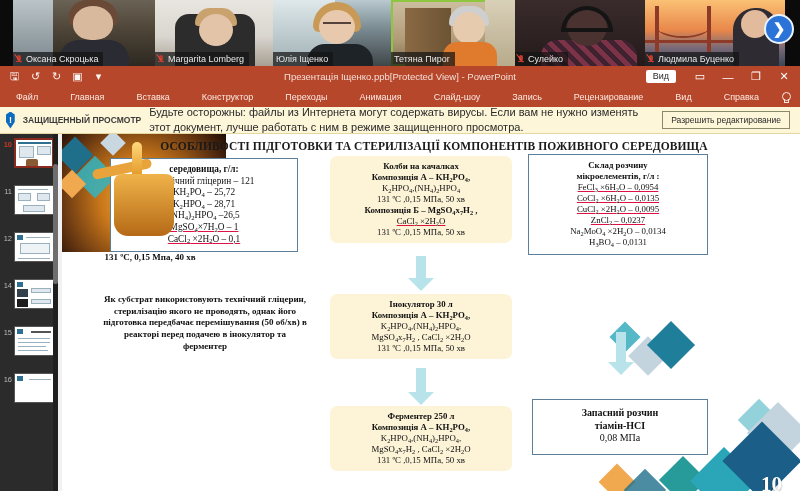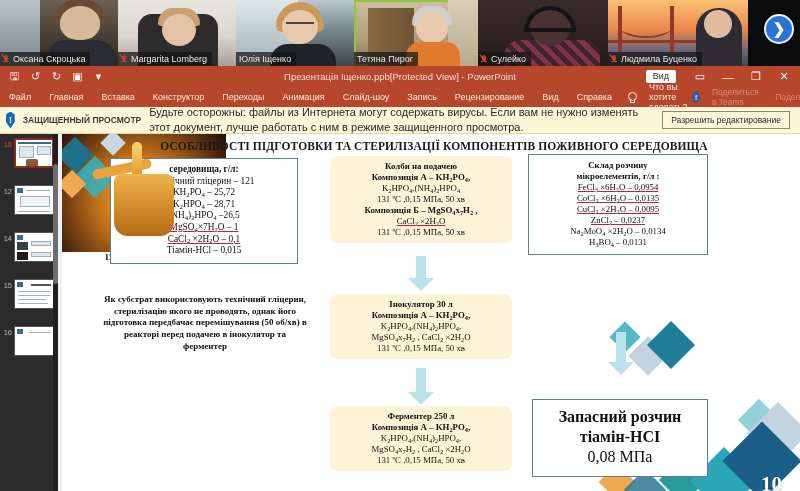--- a/index.html
+++ b/index.html
@@ -37,21 +37,21 @@
     content:""; position:absolute; left:0; top:6px; width:6px; height:1px;
     background:#c0392b;
   }
   .mute .slash {
     position:absolute; left:-1px; top:-1px; width:10px; height:1.4px;
     background:#e74c3c; transform: rotate(52deg); transform-origin: 0 0;
   }
   .active-ring { box-shadow: inset 0 0 0 2px #8ec63f; }
 
   
-  .t1 { width: 118px; background: linear-gradient(180deg,#6b6256 0%,#4c4336 48%,#2d2821 100%); }
+  .t1 { width: 142px; background: linear-gradient(180deg,#6b6256 0%,#4c4336 48%,#2d2821 100%); margin-left: 13px; }
   .t1 .win { position:absolute; left:0; top:0; width:40px; height:66px;
              background:linear-gradient(180deg,#c9d6dd,#8796a0); opacity:.85;}
   .t1 .head { position:absolute; left:60px; top:6px; width:40px; height:34px;
               border-radius:50% 50% 45% 45%; background:#d8b99e; }
   .t1 .hair { position:absolute; left:55px; top:0px; width:50px; height:26px;
               border-radius:26px 26px 10px 10px; background:#6a4a36; }
   .t1 .body { position:absolute; left:46px; top:40px; width:70px; height:26px;
               border-radius:20px 20px 0 0; background:#2b2b33; }
 
   .t2 { width: 118px; background: linear-gradient(180deg,#e9e6e1 0%,#d9d5cf 55%,#a79f93 100%); }
@@ -134,21 +134,21 @@
     background:#fff; color:#2b2b2b; font-size:9px; padding:1px 7px 2px;
     border-radius:2px; margin-right:10px; cursor:pointer;
   }
   .tb-btn { width: 28px; height: 21px; display:flex; align-items:center; justify-content:center;
             color:#fff; font-size:11px; cursor:pointer; }
 
   .pp-ribbon {
     height: 20px; background: #b7472a; display: flex; align-items: center;
     gap: 0; position: relative; color: #fbe8e2; font-size: 9px;
   }
-  .rb-tab { padding: 0 9px; line-height: 20px; cursor: pointer; white-space: nowrap; }
+  .rb-tab { padding: 0 16px; line-height: 20px; cursor: pointer; white-space: nowrap; }
   .rb-tab.file { background: #b7472a; }
   .tellme { display:flex; align-items:center; gap:18px; margin-left: 6px; }
   .bulb { width:9px; height:11px; position:relative; }
   .bulb::before{content:"";position:absolute;left:1px;top:0;width:7px;height:7px;border:1px solid #fbe8e2;border-radius:50%;}
   .bulb::after{content:"";position:absolute;left:3px;top:7px;width:3px;height:3px;border:1px solid #fbe8e2;border-top:none;}
   .rb-right { margin-left:auto; display:flex; align-items:center; gap:12px; padding-right:6px;
               font-size:8.5px; color:#d58d78; }
   .acct-dot { width:12px;height:12px;border-radius:50%;background:#3b5998;color:#fff;
               font-size:8px;display:flex;align-items:center;justify-content:center; }
 
@@ -250,21 +250,21 @@
   #photo .spoon { position:absolute; left:30px; top:30px; width:60px; height:10px;
                   background:#e8a43a; border-radius:6px; transform:rotate(-12deg); }
 
   #mid1 { left: 268px; top: 22px;  width: 182px; font-size: 8.8px; padding: 5px 4px; }
   #mid2 { left: 268px; top: 160px; width: 182px; font-size: 8.8px; padding: 5px 4px; }
   #mid3 { left: 268px; top: 272px; width: 182px; font-size: 8.8px; padding: 5px 4px; }
 
   #right1 { left: 466px; top: 20px; width: 180px; font-size: 8.8px; padding: 5px 4px 6px; }
   #right-cond { left: 470px; top: 240px; width: 176px; font-size: 9px; font-weight: bold;
                 font-family:"Liberation Serif", serif; text-align:center; color:#101010; }
-  #right2 { left: 470px; top: 265px; width: 176px; font-size: 16px; padding: 7px 4px 9px; }
+  #right2 { left: 470px; top: 265px; width: 176px; font-size: 10px; padding: 7px 4px 9px; }
 
   .arrow { position: absolute; width: 26px; }
   .arrow .shaft { width: 10px; margin: 0 auto; background: #b8e3ea; }
   .arrow .head {
     width: 0; height: 0; margin: 0 auto;
     border-left: 13px solid transparent; border-right: 13px solid transparent;
     border-top: 13px solid #b8e3ea;
   }
   #arr1 { left: 346px; top: 122px; }
   #arr1 .shaft { height: 22px; }
@@ -429,20 +429,29 @@
         <div class="thumb-row">
           <span class="thumb-num sel">10</span>
           <div class="thumb-img sel">
             <i class="tmini-title" style="left:2px;top:2px;width:33px;height:2px;background:#2f6f8f"></i>
             <i class="tmini-box" style="left:3px;top:6px;width:15px;height:12px"></i>
             <i class="tmini-box" style="left:21px;top:6px;width:14px;height:9px"></i>
             <i class="tmini-img" style="left:10px;top:19px;width:12px;height:9px;border-radius:2px"></i>
           </div>
         </div>
 
+        <div class="thumb-row">
+          <span class="thumb-num">11</span>
+          <div class="thumb-img">
+            <i class="tmini-line" style="top:3px;width:30px"></i>
+            <i class="tmini-box" style="left:3px;top:7px;width:13px;height:8px"></i>
+            <i class="tmini-box" style="left:22px;top:7px;width:13px;height:8px"></i>
+            <i class="tmini-box" style="left:8px;top:19px;width:22px;height:7px"></i>
+          </div>
+        </div>
 
         <div class="thumb-row">
           <span class="thumb-num">12</span>
           <div class="thumb-img">
             <i class="tmini-title" style="left:2px;top:2px;width:6px;height:5px;background:#2f6f8f"></i>
             <i class="tmini-line" style="top:4px;left:11px;width:24px"></i>
             <i class="tmini-box" style="left:5px;top:10px;width:30px;height:11px;background:#eef3f6"></i>
             <i class="tmini-line" style="top:25px;width:32px"></i>
           </div>
         </div>
@@ -511,33 +520,32 @@
           <div class="slide-title">ОСОБЛИВОСТІ  ПІДГОТОВКИ ТА СТЕРИЛІЗАЦІЇ КОМПОНЕНТІВ  ПОЖИВНОГО СЕРЕДОВИЩА</div>
 
           <div class="box box-white" id="left-box">
             <div class="hd">середовища, г/л:</div>
             <div>Технічний гліцерин – 121</div>
             <div>KH<sub>2</sub>PO<sub>4</sub> – 25,72</div>
             <div>K<sub>2</sub>HPO<sub>4</sub> –  28,71</div>
             <div>(NH<sub>4</sub>)<sub>2</sub>HPO<sub>4</sub> –26,5</div>
             <div class="u">MgSO<sub>4</sub>×7H<sub>2</sub>O – 1</div>
             <div class="u">CaCl<sub>2</sub> ×2H<sub>2</sub>O – 0,1</div>
-            <div>Тіамін-HCl – 0,015</div>
           </div>
 
           <div class="box" id="left-note">Як субстрат використовують технічний гліцерин, стерилізацію якого не проводять, однак його підготовка передбачає перемішування (50 об/хв) в реакторі перед подачею в інокулятор та ферментер</div>
 
           <div id="photo">
             <div class="spoon"></div>
               <div class="drip"></div>
               <div class="jar"></div>
           </div>
 
           <div class="box box-cream" id="mid1">
-            <div class="hd">Колби на подачею</div>
+            <div class="hd">Колби на качалках</div>
             <div class="hd">Композиція А – KH<sub>2</sub>PO<sub>4</sub>,</div>
             <div>K<sub>2</sub>HPO<sub>4</sub>,(NH<sub>4</sub>)<sub>2</sub>HPO<sub>4</sub></div>
             <div>131 ºС ,0,15 МПа, 50 хв</div>
             <div class="hd">Композиція Б – MgSO<sub>4</sub>x<sub>7</sub>H<sub>2</sub> ,</div>
             <div class="u">CaCl<sub>2</sub> ×2H<sub>2</sub>O</div>
             <div>131 ºС ,0,15 МПа, 50 хв</div>
           </div>
 
           <div class="arrow" id="arr1">
             <div class="shaft"></div>

